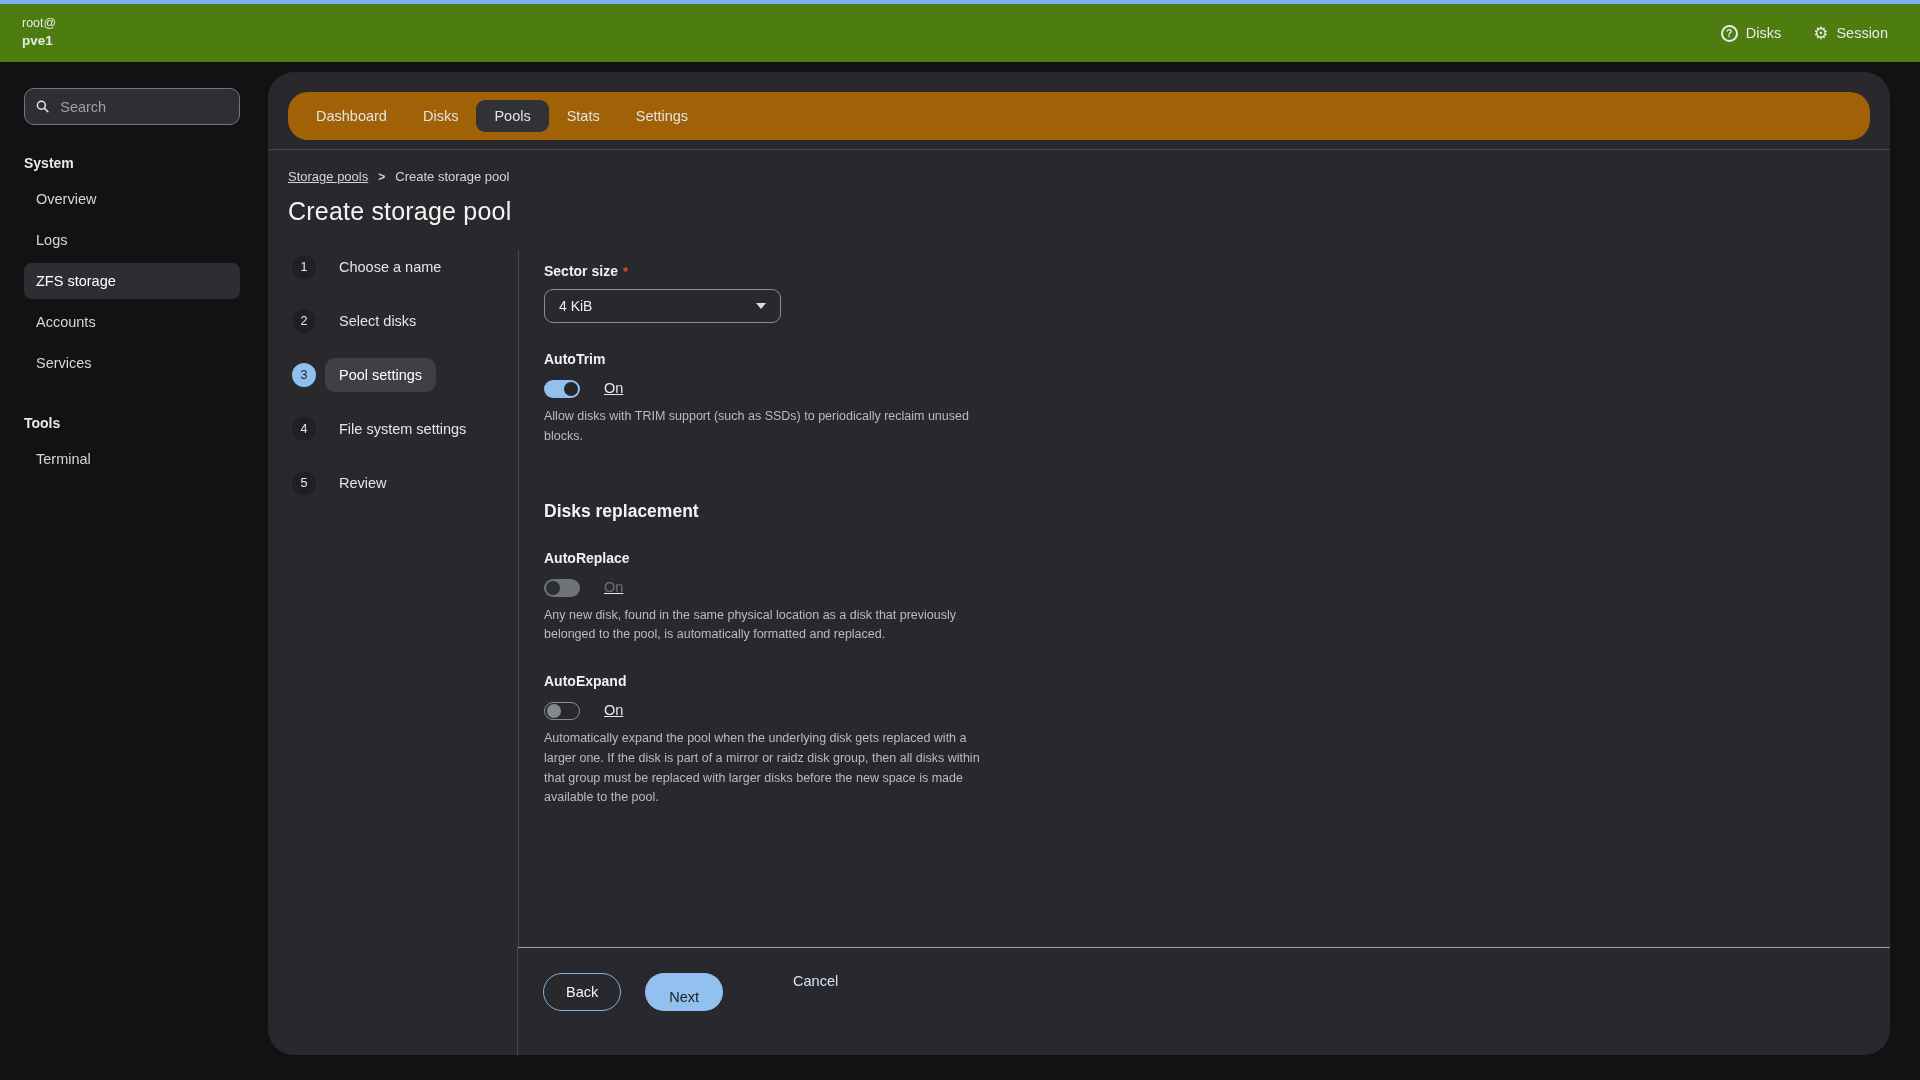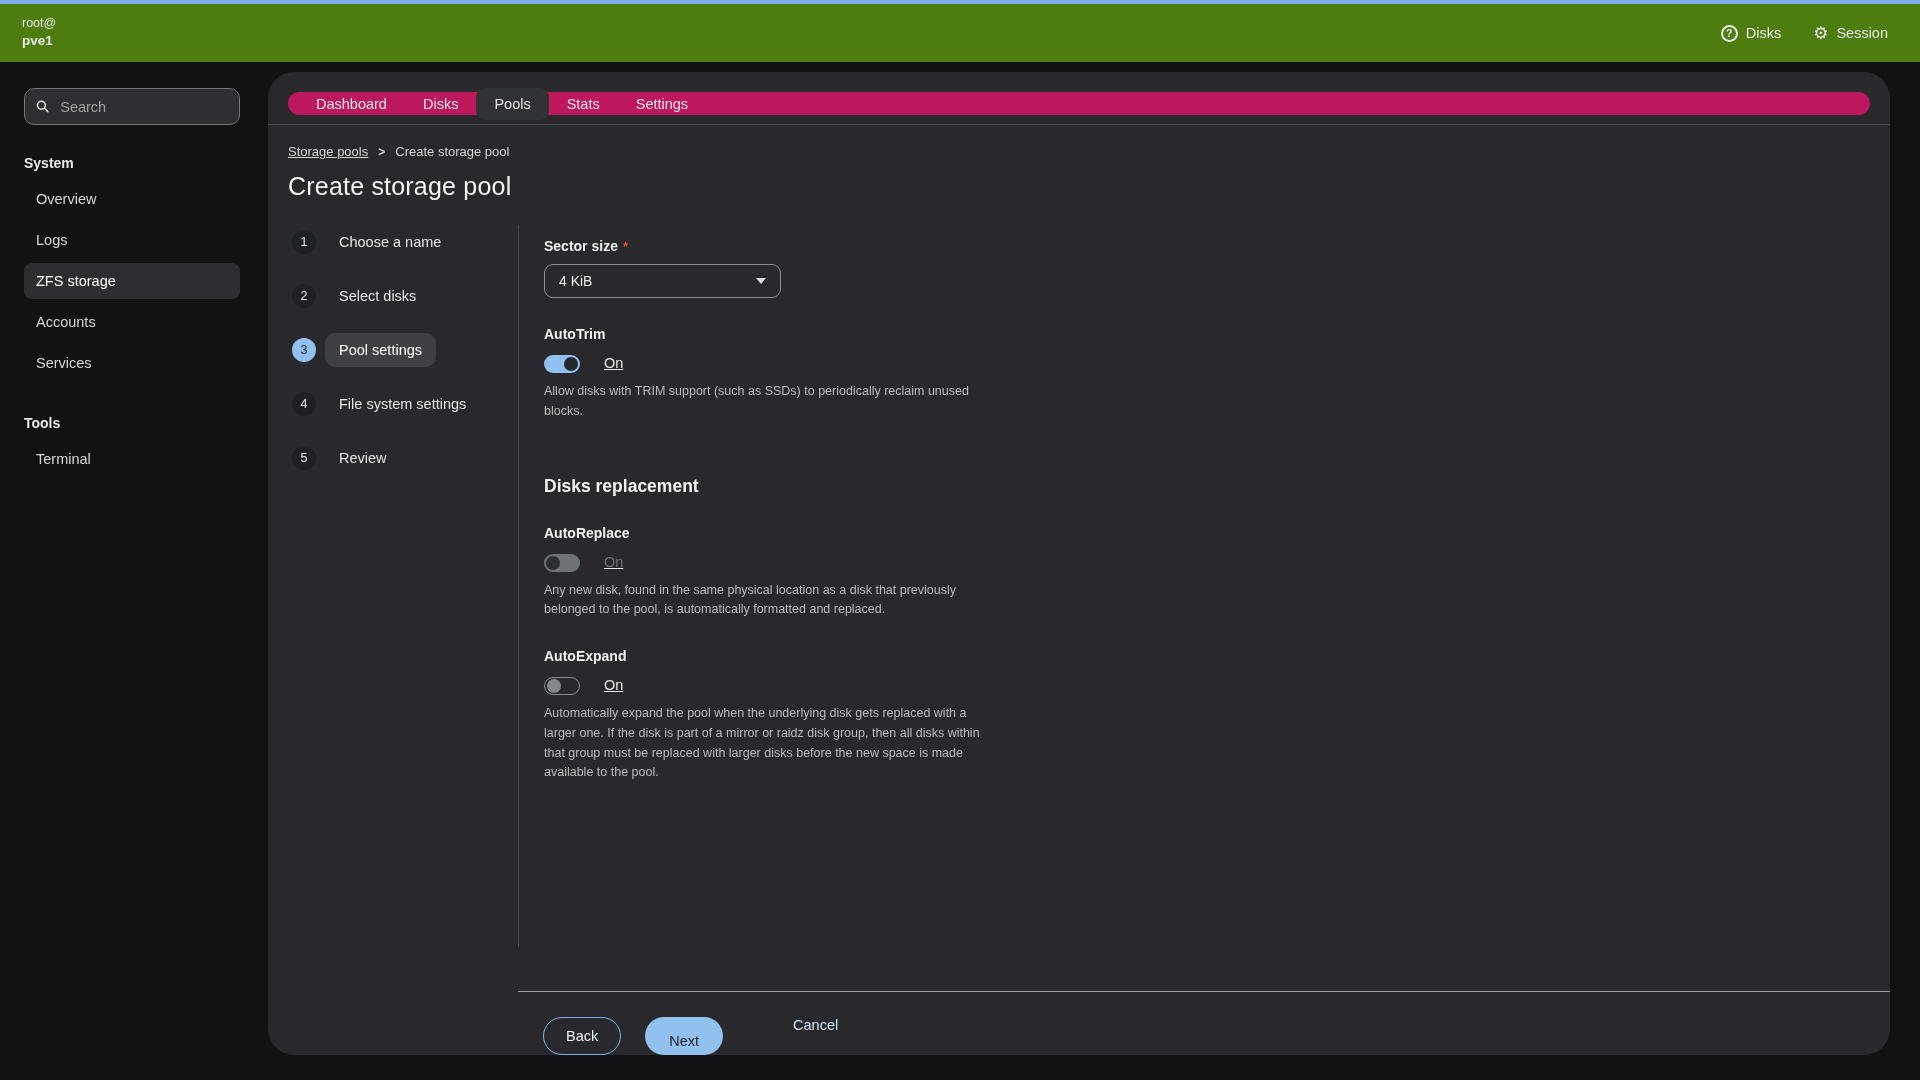--- a/index.html
+++ b/index.html
@@ -49,21 +49,21 @@
   .nav-section.tools { margin-top:34px; }
 
   
   .main-area { flex:1; padding:10px 30px 0 0; }
   .panel {
     height:983px; background:#29292d; border-radius:26px;
     display:flex; flex-direction:column; overflow:hidden;
   }
   .tabs-row { padding:20px 20px 9px; border-bottom:1px solid #47484c; }
   .tabs {
-    background:#be185d; border-radius:20px; height:23px;
+    background:#a16207; border-radius:20px; height:48px;
     display:flex; align-items:center; padding:0 10px;
   }
   .tab { padding:8px 18px; font-size:14.5px; color:#e2e3e4; border-radius:9px; cursor:pointer; white-space:nowrap; }
   .tab.selected { background:#313236; }
 
   .breadcrumb { margin:19px 20px 0; font-size:13px; display:flex; align-items:center; gap:10px; color:#d4d5d6; }
   .breadcrumb a { color:#d4d5d6; text-decoration:underline; cursor:pointer; }
   .crumb-sep { font-weight:700; font-size:12px; color:#cfd0d1; }
   .page-title { margin:13px 20px 0; font-size:25px; font-weight:500; letter-spacing:.2px; color:#f3f3f4; }
 
@@ -97,21 +97,21 @@
   .switch.on { background:#92c1ef; }
   .switch.on .knob { right:2px; background:#24282e; }
   .switch.off-disabled { background:#6f7378; cursor:default; }
   .switch.off-disabled .knob { left:2px; background:#2b2e33; }
   .switch.off { border:1px solid #8a8d90; background:transparent; }
   .switch.off .knob { left:2px; top:1px; background:#84878b; }
   .state-dim { color:#6d7074; }
   .desc { margin-top:9px; max-width:455px; font-size:12.5px; line-height:1.58; color:#b9bbbd; }
   .section-heading { margin-top:54px; font-size:17.5px; font-weight:700; color:#f3f3f4; }
 
-  .footer-row { display:flex; height:108px; flex:none;align-items:flex-end; }
+  .footer-row { display:flex; height:108px; flex:none; }
   .footer-spacer { width:250px; flex:none; border-right:1px solid #47484c; }
   .footer-main {
     flex:1; border-top:1px solid #9fa1a4;
     display:flex; align-items:flex-start; padding:25px 0 0 25px; gap:24px;
   }
   .btn { height:38px; border-radius:19px; font-size:14.5px; font-family:inherit; cursor:pointer; padding:0 22px; }
   .btn-back { background:transparent; border:1px solid #7fb2ea; color:#eef4fb; }
   .btn-next { background:#92c1ef; border:none; color:#1c1f24; padding:16px 24px; }
   .btn-cancel { background:none; border:none; color:#d3e4f8; font-size:14.5px; margin-left:42px; padding:0 4px; cursor:pointer; font-family:inherit; }
 </style>

